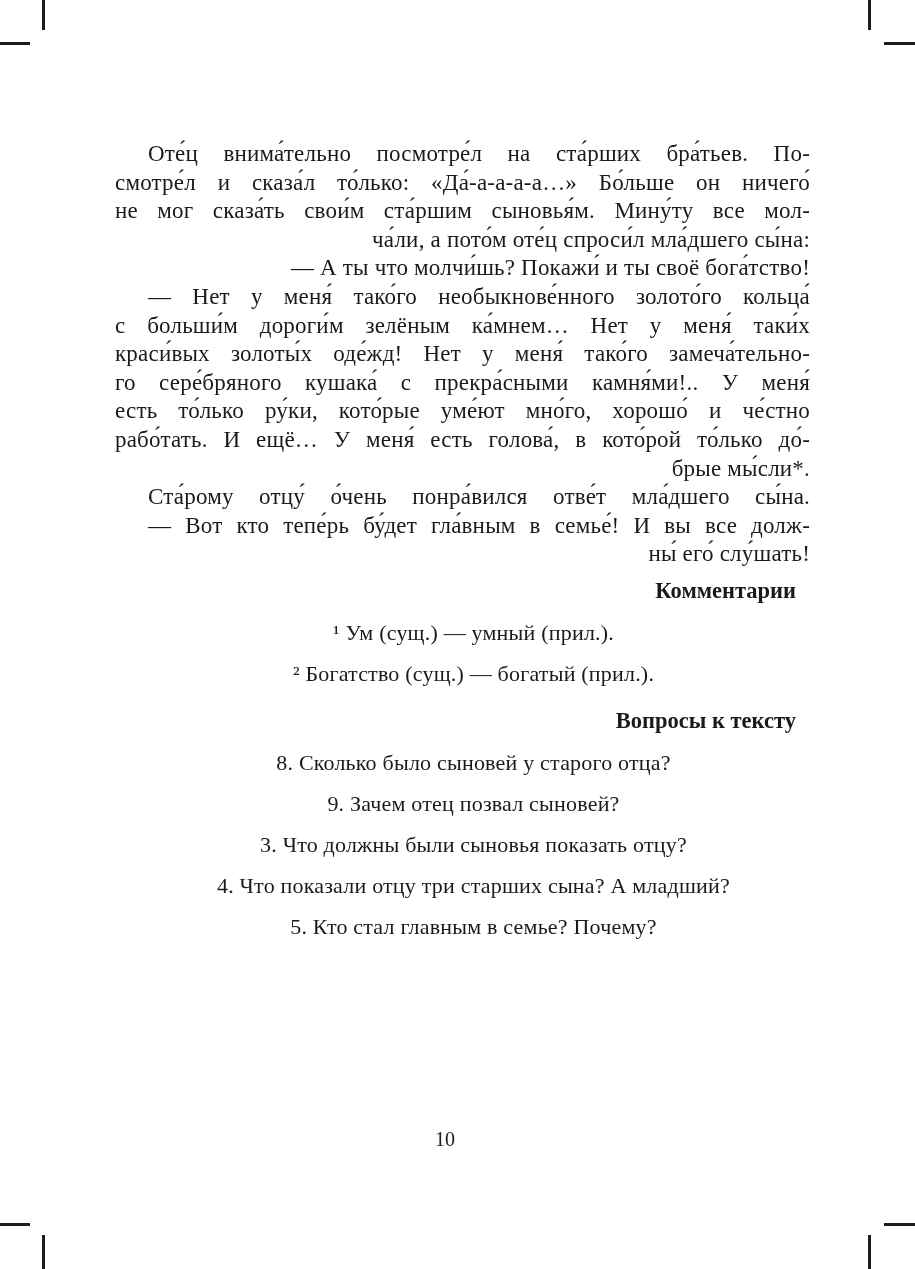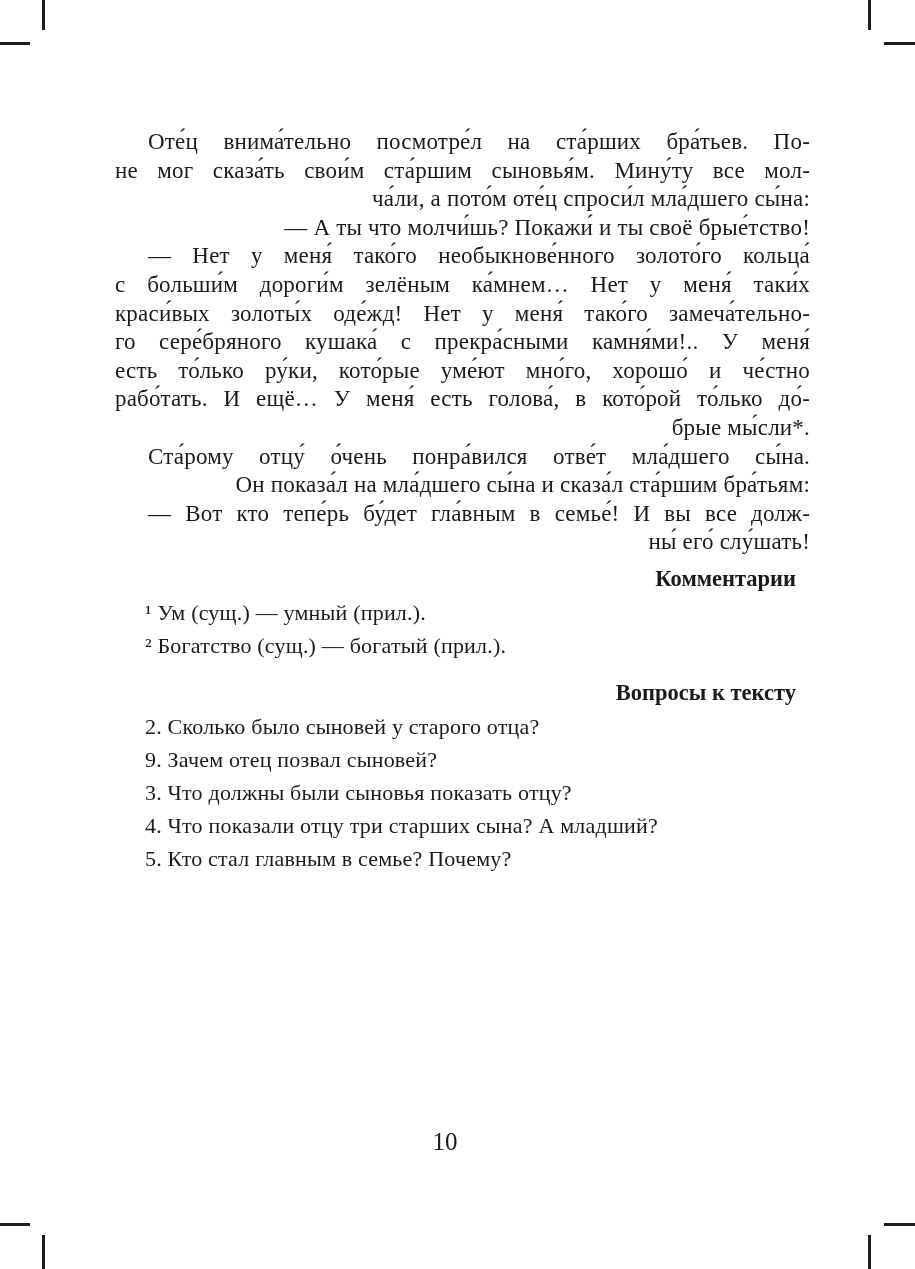--- a/index.html
+++ b/index.html
@@ -26,21 +26,21 @@
   .mark.tr-v { left: 868px; top: 0;     width: 2.5px; height: 30px; }
   .mark.tr-h { left: 884px; top: 42px;  width: 31px;  height: 2.5px; }
   .mark.bl-h { left: 0;    top: 1223px; width: 30px;  height: 2.5px; }
   .mark.bl-v { left: 42px; top: 1235px; width: 2.5px; height: 34px; }
   .mark.br-h { left: 884px; top: 1223px; width: 31px; height: 2.5px; }
   .mark.br-v { left: 868px; top: 1235px; width: 2.5px; height: 34px; }
 
   .text-block {
     position: absolute;
     left: 115px;
-    top: 128px;
+    top: 140px;
     width: 695px;
   }
   .story .line {
     margin: 0;
     font-size: 23px;
     line-height: 28.6px;
     letter-spacing: 0.2px;
     white-space: nowrap;
     text-align: right;
   }
@@ -60,33 +60,34 @@
     text-align: right;
     position: relative;
     left: -14px;
   }
   .heading.questions-heading {
     margin-top: 22px;
     margin-bottom: 4px;
     font-family: Liberation Serif, serif;
   }
   .note {
-    margin: 8px;
+    margin: 16px;
     padding-left: 22px;
     font-size: 22px;
     line-height: 25px;
     letter-spacing: 0.2px;
+    text-align: center;
   }
   .page-number {
     position: absolute;
     left: 0;
     top: 1128px;
     width: 890px;
     text-align: center;
-    font-size: 25px;
+    font-size: 20px;
     color: #1a1a1a;
   }
 </style>
 </head>
 <body>
 
 <div class="page">
 
   <div class="mark tl-v"></div>
   <div class="mark tl-h"></div>
@@ -94,45 +95,45 @@
   <div class="mark tr-h"></div>
   <div class="mark bl-h"></div>
   <div class="mark bl-v"></div>
   <div class="mark br-h"></div>
   <div class="mark br-v"></div>
 
   <main class="text-block">
 
     <section class="story">
       <p class="line indent j">Оте́ц внима́тельно посмотре́л на ста́рших бра́тьев. По-</p>
+      <p class="line j">смотре́л и сказа́л то́лько: «Да́-а-а-а-а…» Бо́льше он ничего́</p>
       <p class="line j">не мог сказа́ть свои́м ста́ршим сыновья́м. Мину́ту все мол-</p>
       <p class="line">ча́ли, а пото́м оте́ц спроси́л мла́дшего сы́на:</p>
-      <p class="line indent">— А ты что молчи́шь? Покажи́ и ты своё брые́тство!</p>
+      <p class="line indent">— А ты что молчи́шь? Покажи́ и ты своё бога́тство!</p>
       <p class="line indent j">— Нет у меня́ тако́го необыкнове́нного золото́го кольца́</p>
       <p class="line j">с больши́м дороги́м зелёным ка́мнем… Нет у меня́ таки́х</p>
       <p class="line j">краси́вых золоты́х оде́жд! Нет у меня́ тако́го замеча́тельно-</p>
       <p class="line j">го сере́бряного кушака́ с прекра́сными камня́ми!.. У меня́</p>
       <p class="line j">есть то́лько ру́ки, кото́рые уме́ют мно́го, хорошо́ и че́стно</p>
       <p class="line j">рабо́тать. И ещё… У меня́ есть голова́, в кото́рой то́лько до́-</p>
       <p class="line">брые мы́сли*.</p>
       <p class="line indent j">Ста́рому отцу́ о́чень понра́вился отве́т мла́дшего сы́на.</p>
-      <p class="line">Он показа́л на мла́дшего сы́на и сказа́л ста́ршим бра́тьям:</p>
       <p class="line indent j">— Вот кто тепе́рь бу́дет гла́вным в семье́! И вы все долж-</p>
       <p class="line">ны́ его́ слу́шать!</p>
     </section>
 
     <h2 class="heading comments-heading">Комментарии</h2>
     <section>
       <p class="note">¹ Ум (сущ.) — умный (прил.).</p>
       <p class="note">² Богатство (сущ.) — богатый (прил.).</p>
     </section>
 
     <h2 class="heading questions-heading">Вопросы к тексту</h2>
     <section>
-      <p class="note">2. Сколько было сыновей у старого отца?</p>
+      <p class="note">8. Сколько было сыновей у старого отца?</p>
       <p class="note">9. Зачем отец позвал сыновей?</p>
       <p class="note">3. Что должны были сыновья показать отцу?</p>
       <p class="note">4. Что показали отцу три старших сына? А младший?</p>
       <p class="note">5. Кто стал главным в семье? Почему?</p>
     </section>
 
   </main>
 
   <div class="page-number">10</div>
 

